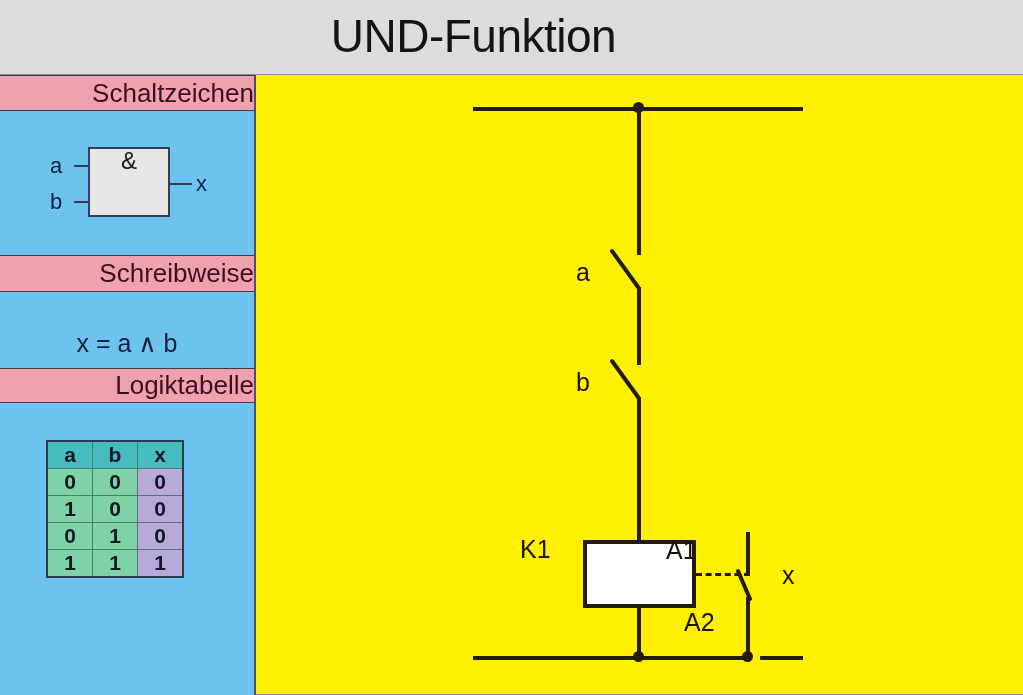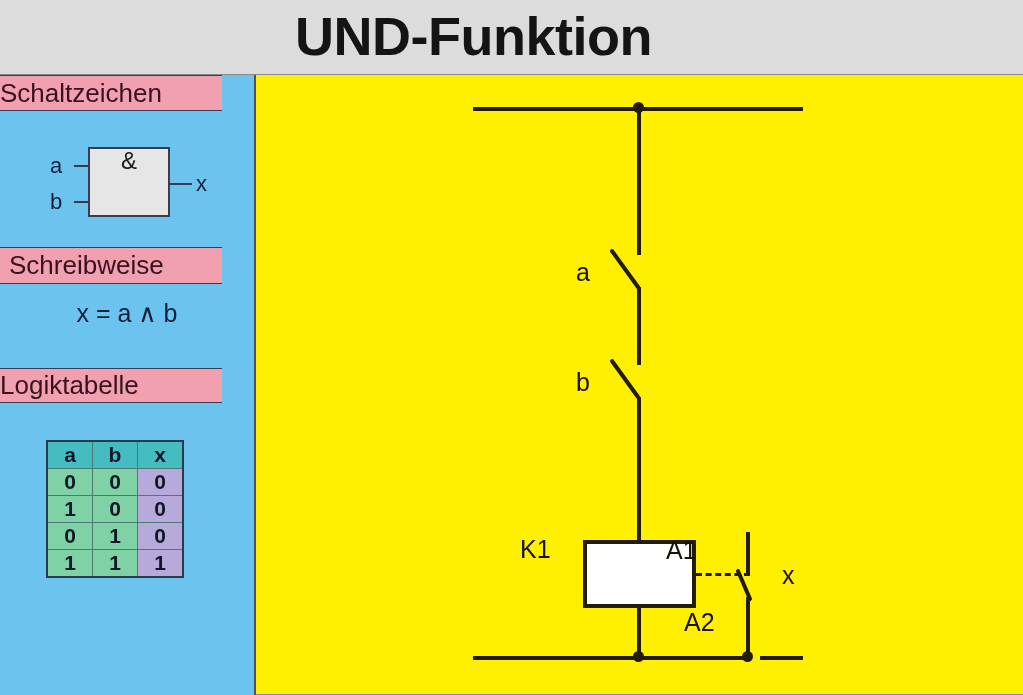--- a/index.html
+++ b/index.html
@@ -24,48 +24,48 @@
     background: #dcdcdc;
     border-bottom: 1px solid #8a8a8a;
     box-sizing: border-box;
   }
   #title-text {
     position: absolute;
     left: 0; top: 0;
     width: 947px;
     line-height: 72px;
     text-align: center;
-    font-size: 54px;
-    font-weight: bold;
+    font-size: 46px;
+    font-weight: normal;
     color: #141414;
     letter-spacing: -0.5px;
   }
   
   #left-panel {
     position: absolute;
     left: 0; top: 75px;
     width: 256px; height: 620px;
     background: #6cc3ee;
     border-right: 2px solid #4f4f6a;
     box-sizing: border-box;
   }
   .band {
     position: absolute;
     left: 0;
-    width: 222px;
+    width: 254px;
     background: #f0a0ae;
     border-top: 1px solid #3a3a55;
     border-bottom: 1px solid #3a3a55;
     box-sizing: border-box;
-    text-align: left;
+    text-align: right;
     color: #3a1020;
     font-size: 26px;
   }
   #band-schaltzeichen { top: 0px;  height: 36px; line-height: 34px; }
-  #band-schreibweise  { top: 172px; height: 37px; line-height: 35px; padding-left: 9px; }
+  #band-schreibweise  { top: 180px; height: 37px; line-height: 35px; padding-left: 9px; }
   #band-logiktabelle  { top: 275px; height: 35px; line-height: 33px; margin-top: 18px; }
 
   
   #gate-area {
     position: absolute;
     left: 0; top: 36px;
     width: 254px; height: 144px;
   }
   #gate-box {
     position: absolute;
@@ -97,21 +97,21 @@
     font-size: 22px;
     color: #10203a;
   }
   #gate-label-a { left: 50px; top: 42px; }
   #gate-label-b { left: 50px; top: 78px; }
   #gate-label-x { left: 196px; top: 60px; }
 
   
   #formula {
     position: absolute;
-    left: 0; top: 201px;
+    left: 0; top: 231px;
     width: 254px; height: 60px;
     line-height: 74px;
     text-align: center;
     font-size: 25px;
     color: #10203a;
   }
 
   
   #truth-table-wrap {
     position: absolute;

